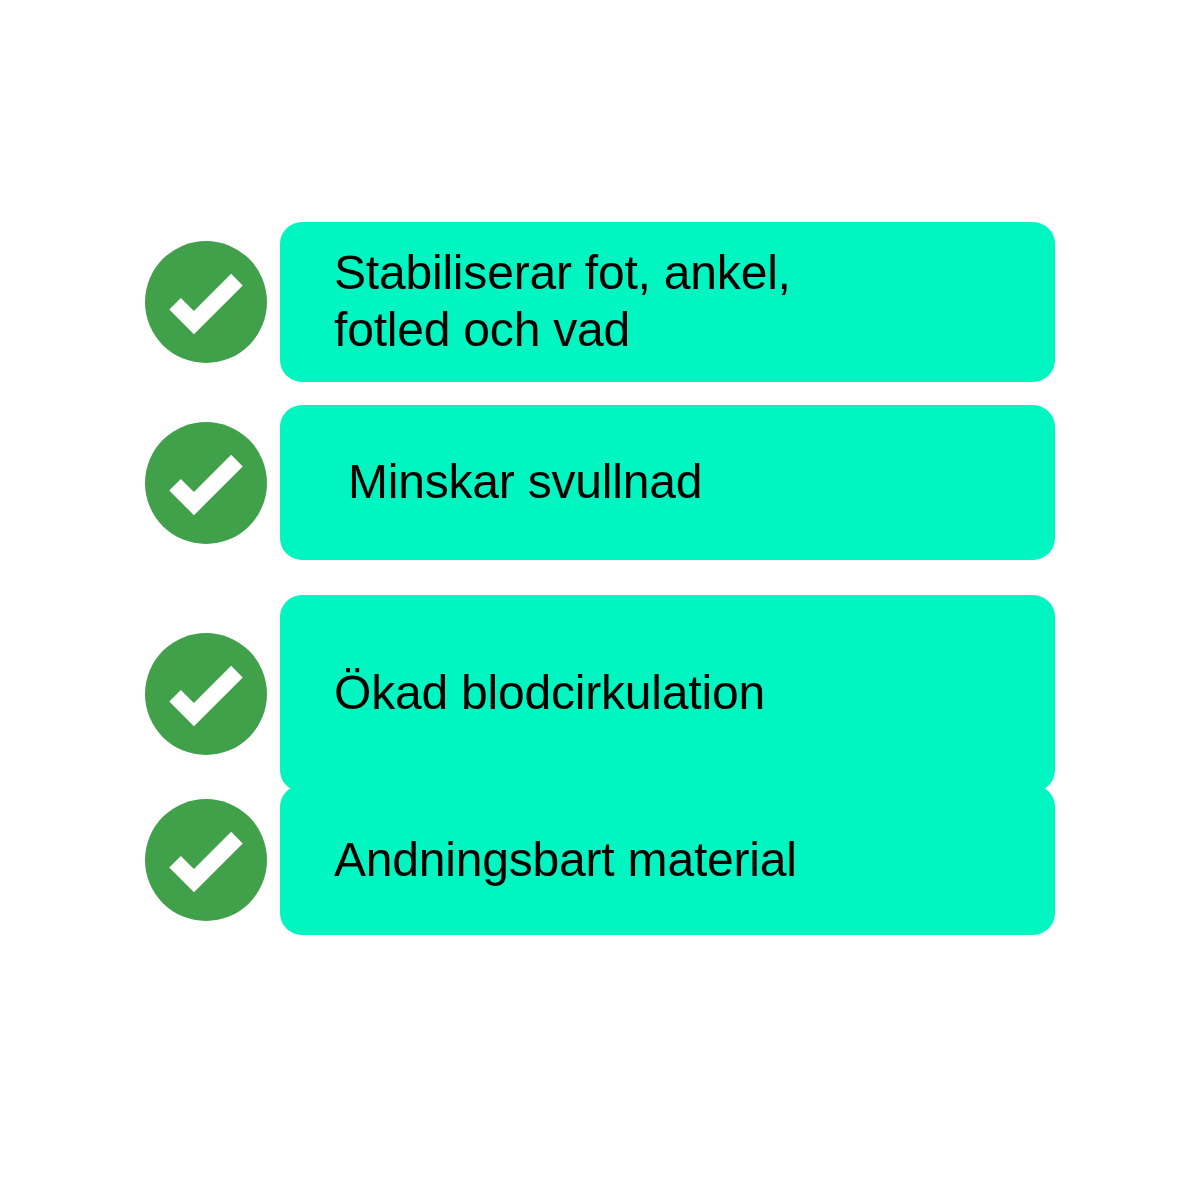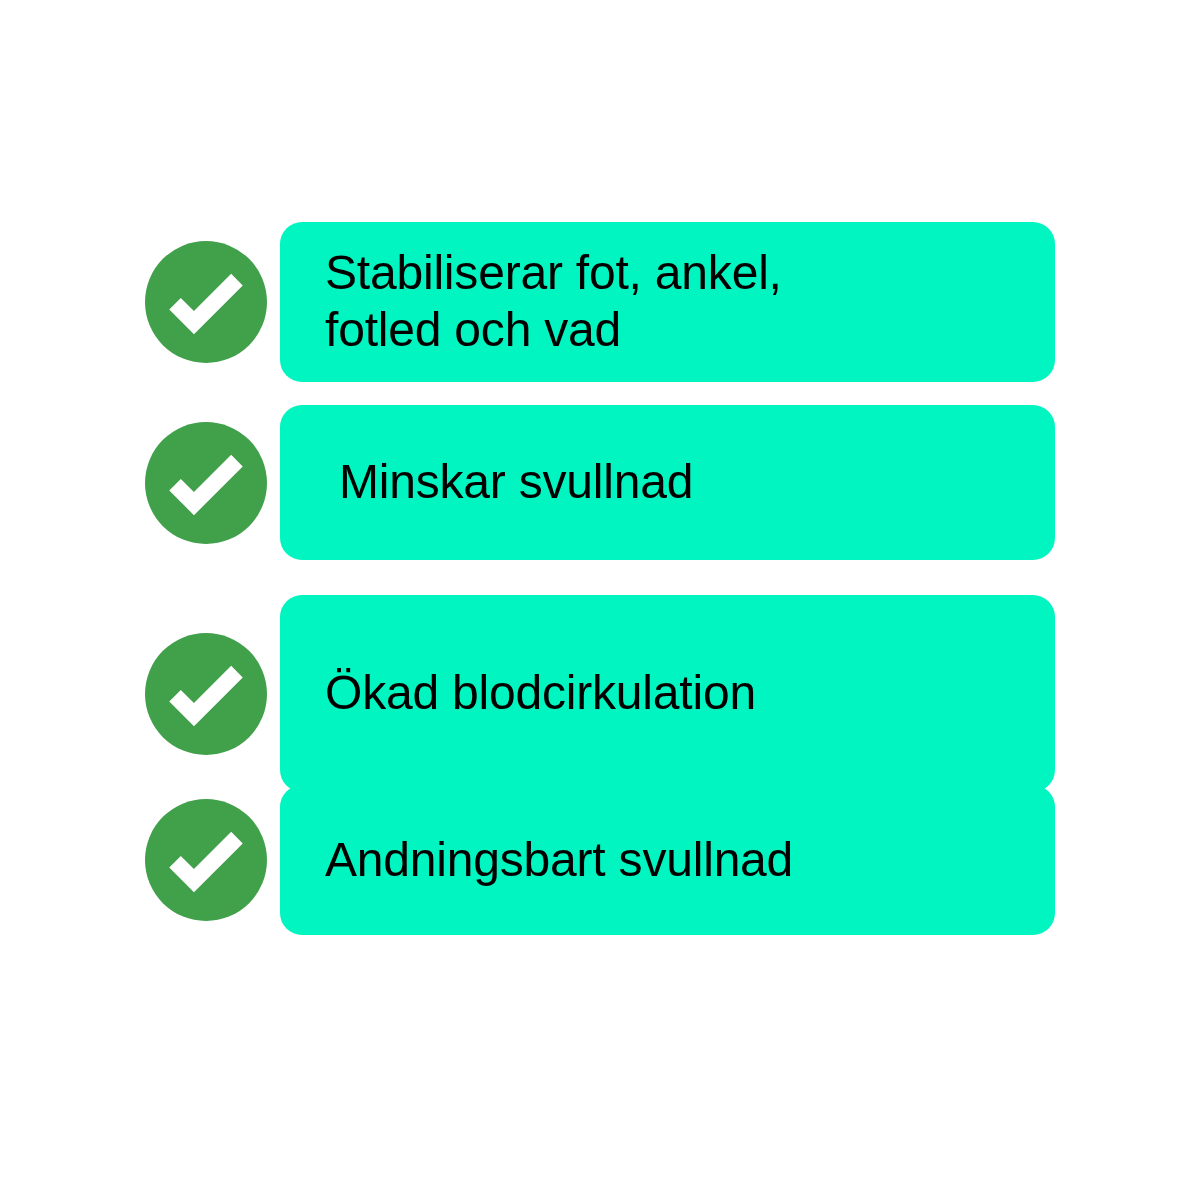--- a/index.html
+++ b/index.html
@@ -62,20 +62,21 @@
     z-index: 1;
   }
   .pill-text {
     color: #000000;
     font-size: 48px;
     line-height: 1.18;
     padding-left: 45px;
     padding-right: 24px;
     white-space: pre-line;
     letter-spacing: -0.2px;
+    margin-left: 9px;
   }
   .pill.indent .pill-text { padding-left: 59px; }
 </style>
 </head>
 <body>
 
 <div class="benefits-list">
 
   <div class="benefit-row r0">
     <div class="pill">
@@ -106,21 +107,21 @@
     </div>
     <div class="check-badge">
       <svg viewBox="0 0 100 100" aria-hidden="true">
         <path d="M14 52 L36 74 L86 24" fill="none" stroke="#ffffff" stroke-width="19" stroke-linecap="butt" stroke-linejoin="miter"></path>
       </svg>
     </div>
   </div>
 
   <div class="benefit-row r3">
     <div class="pill">
-      <div class="pill-text">Andningsbart svullnad</div>
+      <div class="pill-text">Andningsbart material</div>
     </div>
     <div class="check-badge">
       <svg viewBox="0 0 100 100" aria-hidden="true">
         <path d="M14 52 L36 74 L86 24" fill="none" stroke="#ffffff" stroke-width="19" stroke-linecap="butt" stroke-linejoin="miter"></path>
       </svg>
     </div>
   </div>
 
 </div>
 

